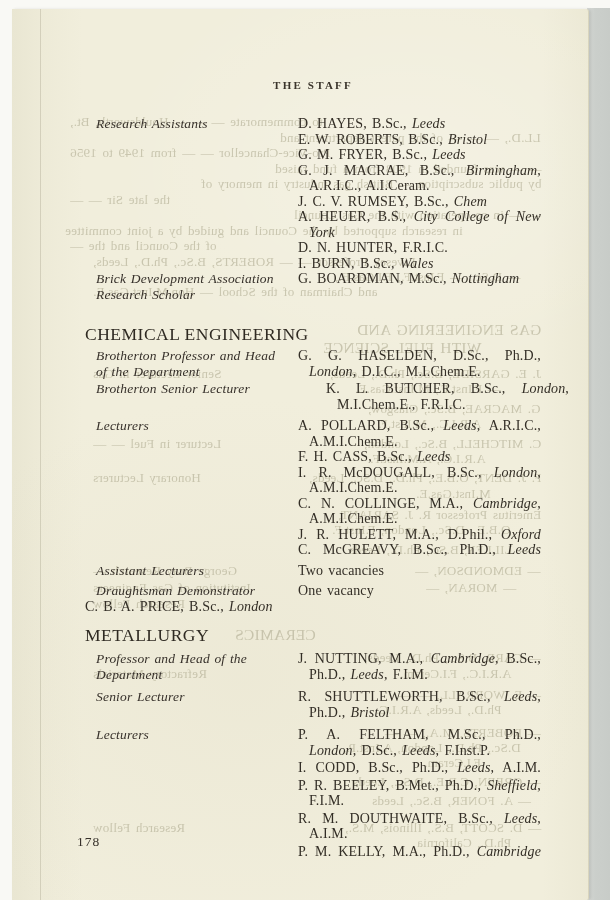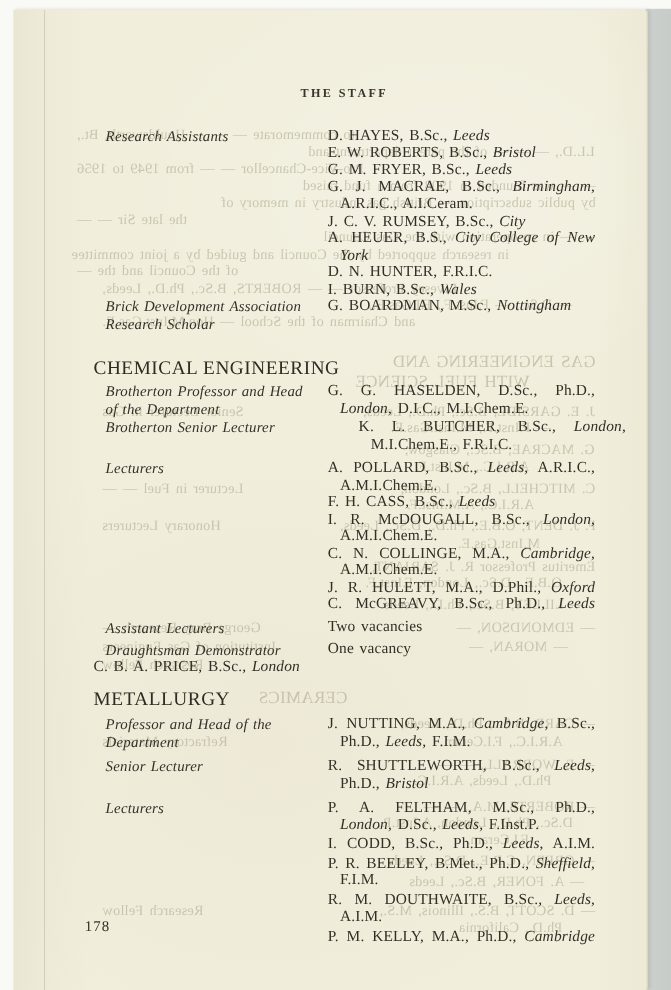--- a/index.html
+++ b/index.html
@@ -109,21 +109,21 @@
                     <div class="vline"><span>E. W. ROBERTS, B.Sc., </span><span class="it">Bristol</span></div>
                   </div>
                   <div class="person">
                     <div class="vline"><span>G. M. FRYER, B.Sc., </span><span class="it">Leeds</span></div>
                   </div>
                   <div class="person">
                     <div class="vline just"><span>G. J. MACRAE, B.Sc., </span><span class="it">Birmingham</span><span>,</span></div>
                     <div class="vline ind"><span>A.R.I.C., A.I.Ceram.</span></div>
                   </div>
                   <div class="person">
-                    <div class="vline"><span>J. C. V. RUMSEY, B.Sc., </span><span class="it">City</span></div>
+                    <div class="vline"><span>J. C. V. RUMSEY, B.Sc., </span><span class="it">Chem</span></div>
                   </div>
                   <div class="person">
                     <div class="vline just"><span>A. HEUER, B.S., </span><span class="it">City College of New</span></div>
                     <div class="vline ind"><span class="it">York</span></div>
                   </div>
                   <div class="person">
                     <div class="vline"><span>D. N. HUNTER, F.R.I.C.</span></div>
                   </div>
                   <div class="person">
                     <div class="vline"><span>I. BURN, B.Sc., </span><span class="it">Wales</span></div>

